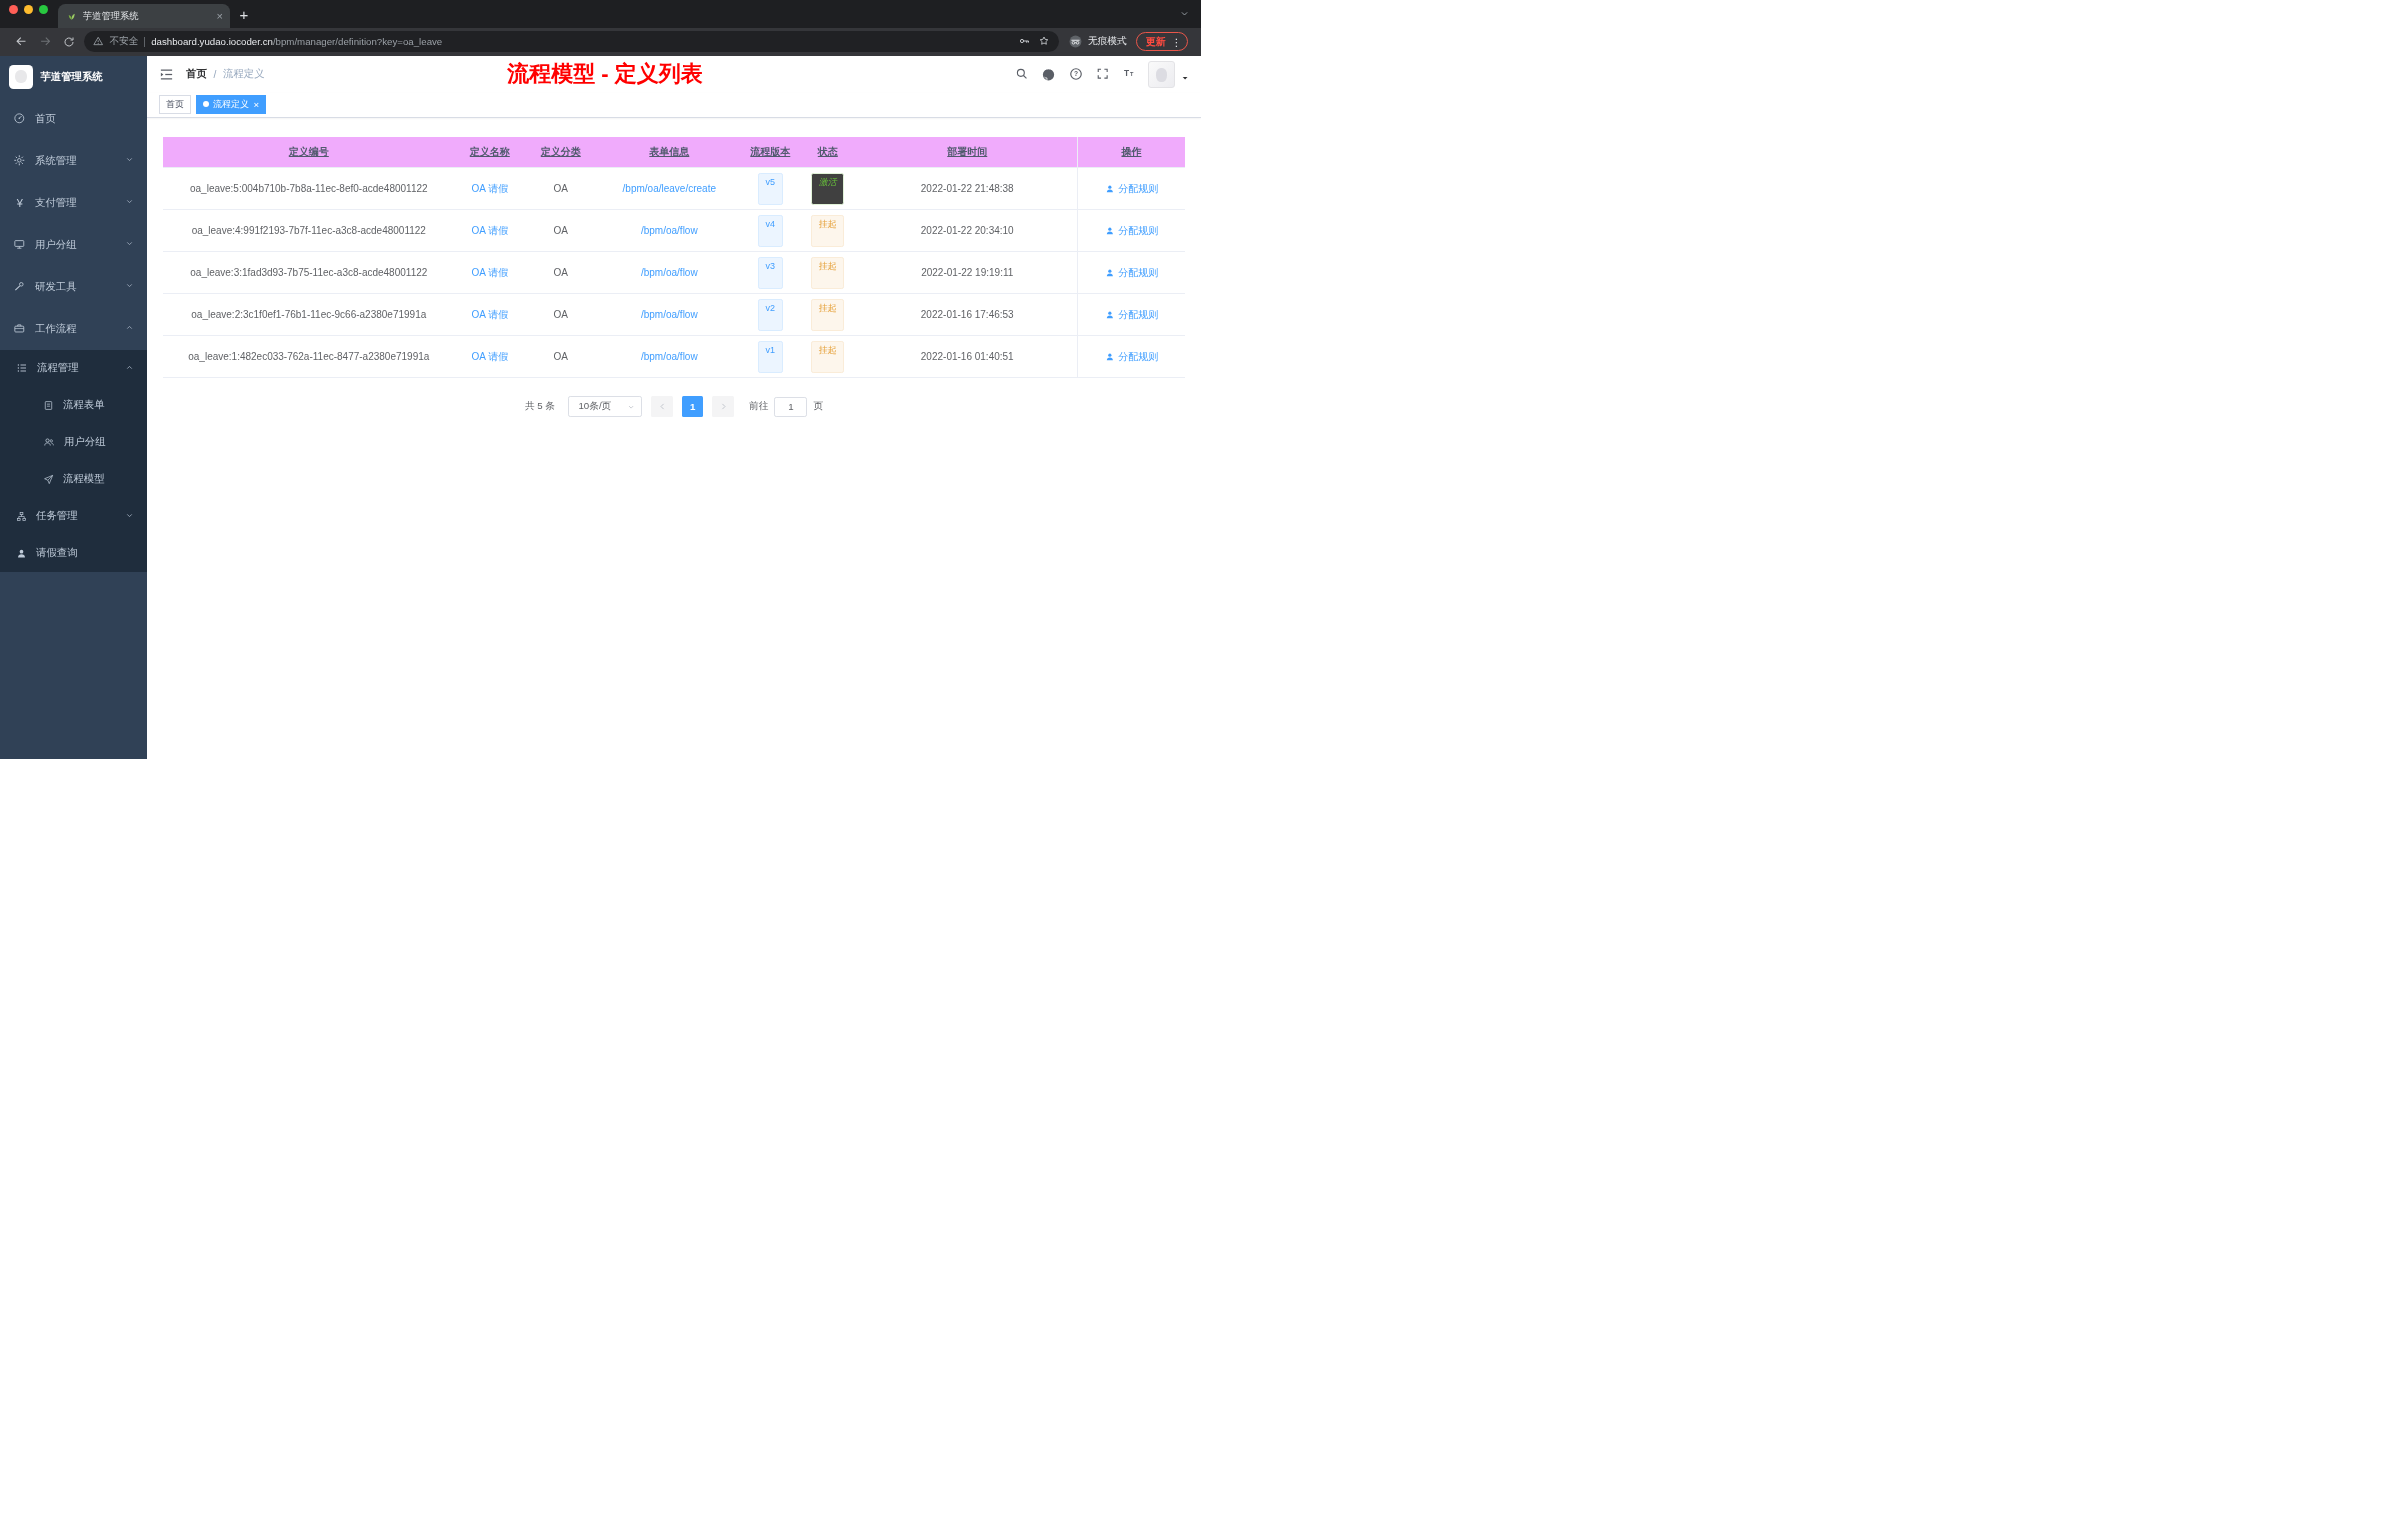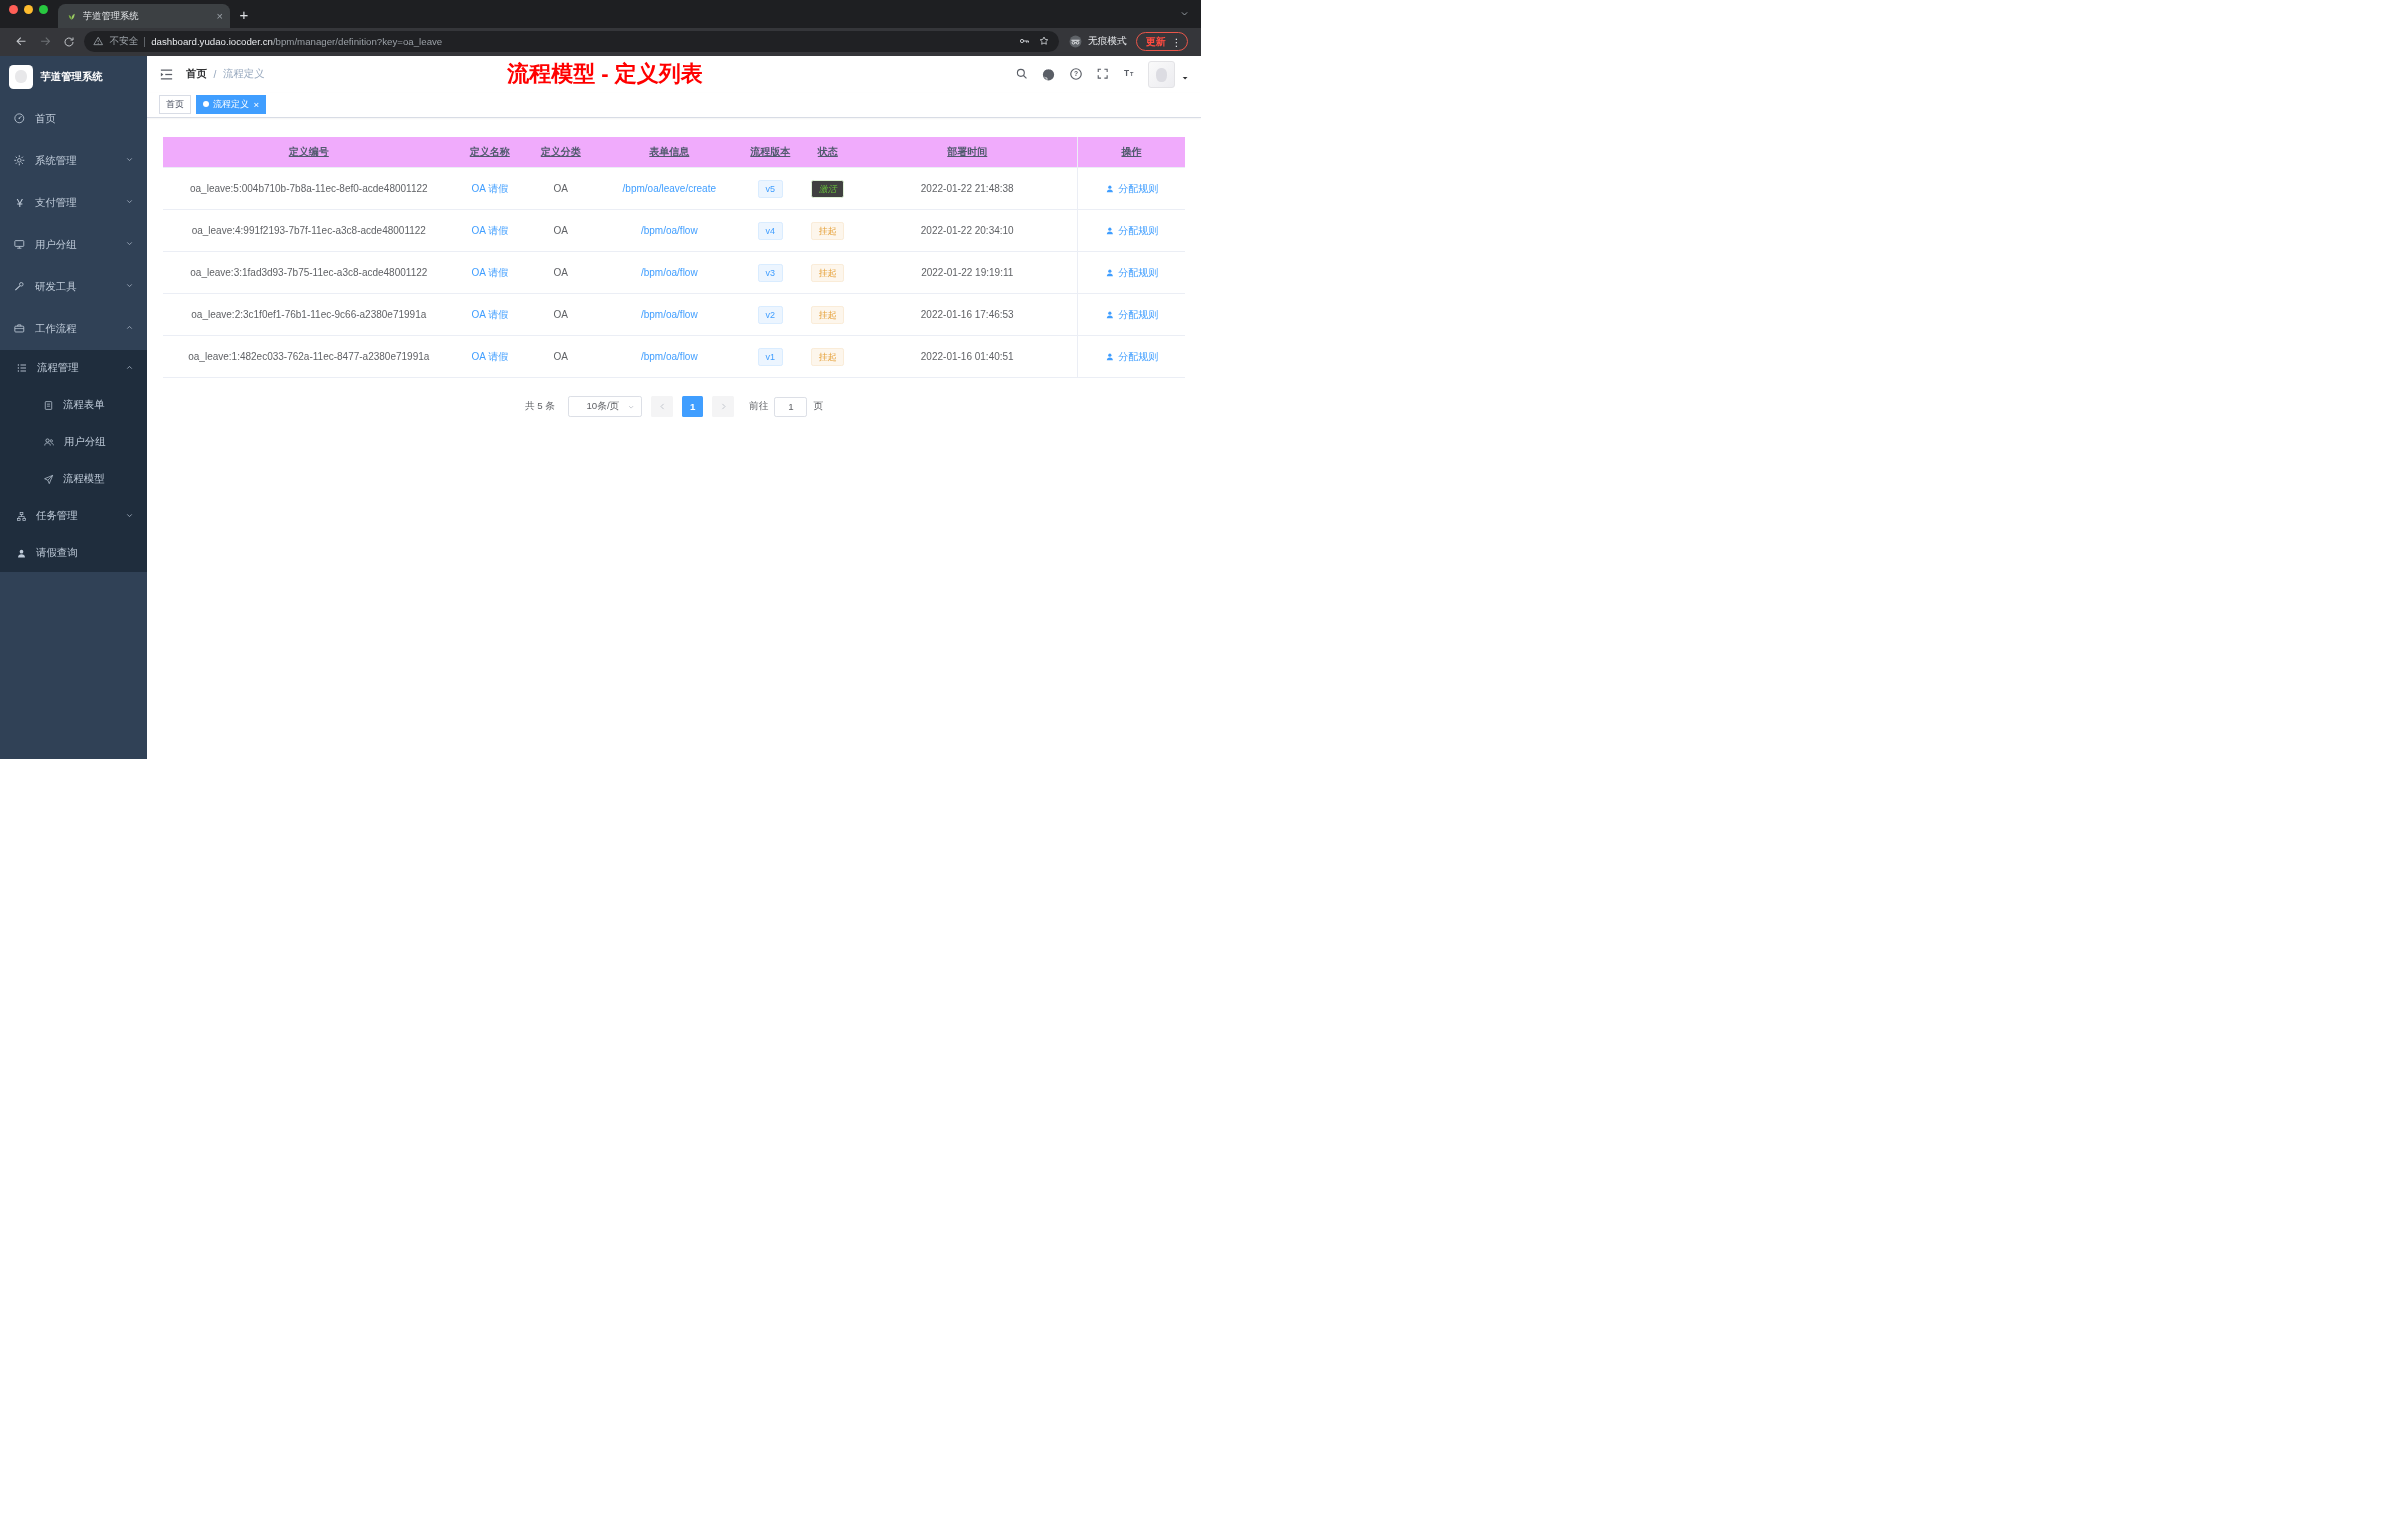--- a/index.html
+++ b/index.html
@@ -68,30 +68,30 @@
   .tag .dot { width:6px; height:6px; border-radius:50%; background:#fff; display:inline-block; }
   .tag .t-close { font-size:9.7px; line-height:1; }
 
   
   .content { flex:1; padding:19.3px 16.3px; overflow:hidden; }
   table { width:100%; border-collapse:collapse; table-layout:fixed; font-size:9.7px; color:#606266; }
   thead th { background:#f0abfc; color:#515a6e; font-weight:bold; height:31px; font-size:10px; border-bottom:0.7px solid #ebeef5; text-align:center;text-decoration:underline; }
   tbody td { height:42px; border-bottom:0.7px solid #ebeef5; text-align:center; padding:0 4.5px; overflow:hidden; white-space:nowrap; font-size:10px; }
   .col-op { border-left:0.7px solid #ebeef5; }
   .link { color:#409eff; cursor:pointer; text-decoration:none; }
-  .t-tag { display:inline-block; height:18px; line-height:16.3px; padding:0 6.7px; border-radius:2.2px; font-size:9px; border:0.7px solid transparent; }
+  .t-tag { display:inline-block; height:32px; line-height:16.3px; padding:0 6.7px; border-radius:2.2px; font-size:9px; border:0.7px solid transparent; }
   .t-info { background:#ecf5ff; border-color:#d9ecff; color:#409eff; }
   .t-success { background:#404040; border-color:#e1f3d8; color:#67c23a;font-style:italic; }
   .t-warning { background:#fdf6ec; border-color:#faecd8; color:#e6a23c; }
   .op-link { color:#409eff; display:inline-flex; align-items:center; gap:3.7px; cursor:pointer; }
 
   
   .pagination { margin-top:18px; display:flex; justify-content:center; align-items:center; gap:7.4px; font-size:9.7px; color:#606266; }
   .pg-total { margin-right:6px; }
-  .pg-select { width:74px; height:21px; border:0.7px solid #dcdfe6; border-radius:2.2px; display:flex; align-items:center; justify-content:space-between; padding:0 6px 0 17px; color:#606266; cursor:pointer; }
+  .pg-select { width:74px; height:21px; border:0.7px solid #dcdfe6; border-radius:2.2px; display:flex; align-items:center; justify-content:space-between; padding:0 6px 0 9px; color:#606266; cursor:pointer; }
   .pg-btn { width:22px; height:21px; background:#f4f4f5; border-radius:1.5px; display:flex; align-items:center; justify-content:center; color:#c0c4cc; cursor:pointer; margin:0 1.5px; }
   .pg-cur { width:21px; height:21px; background:#409eff; border-radius:1.5px; color:#fff; display:flex; align-items:center; justify-content:center; font-weight:600; cursor:pointer; }
   .pg-goto { display:flex; align-items:center; gap:6px; margin-left:6px; }
   .pg-goto input { width:33px; height:20px; border:0.7px solid #dcdfe6; border-radius:2.2px; text-align:center; color:#606266; font-size:9.7px; font-family:inherit; }
 </style>
 </head>
 <body>
 
 <div class="screen">
 

